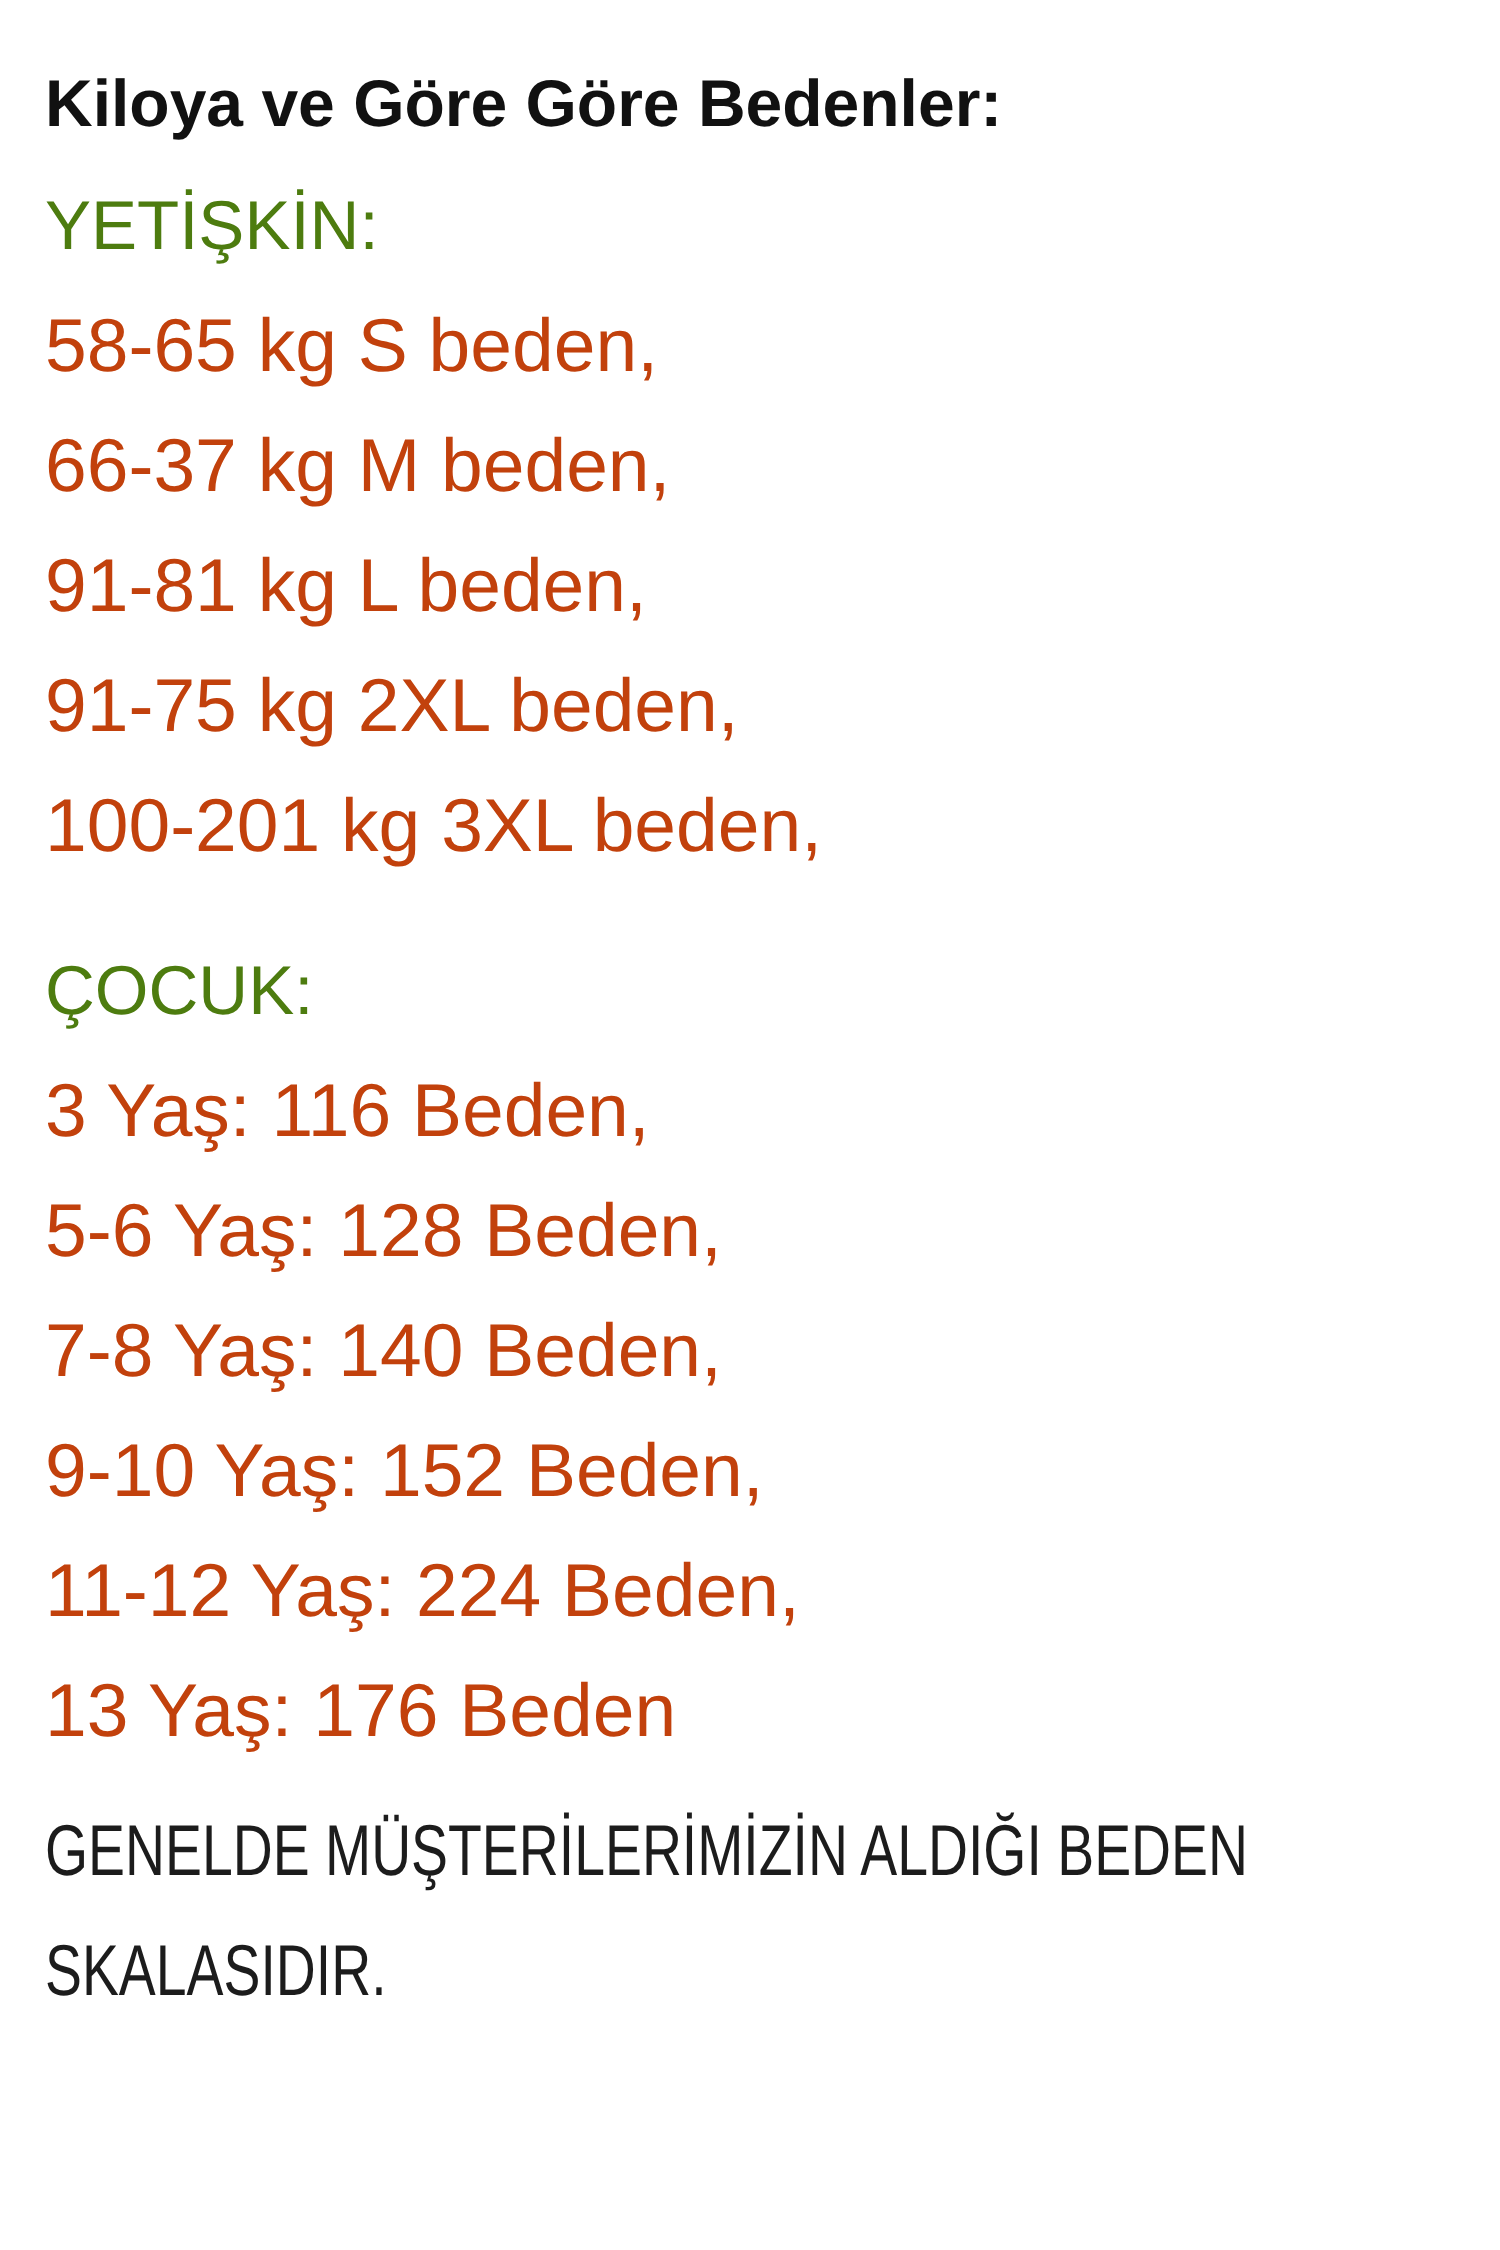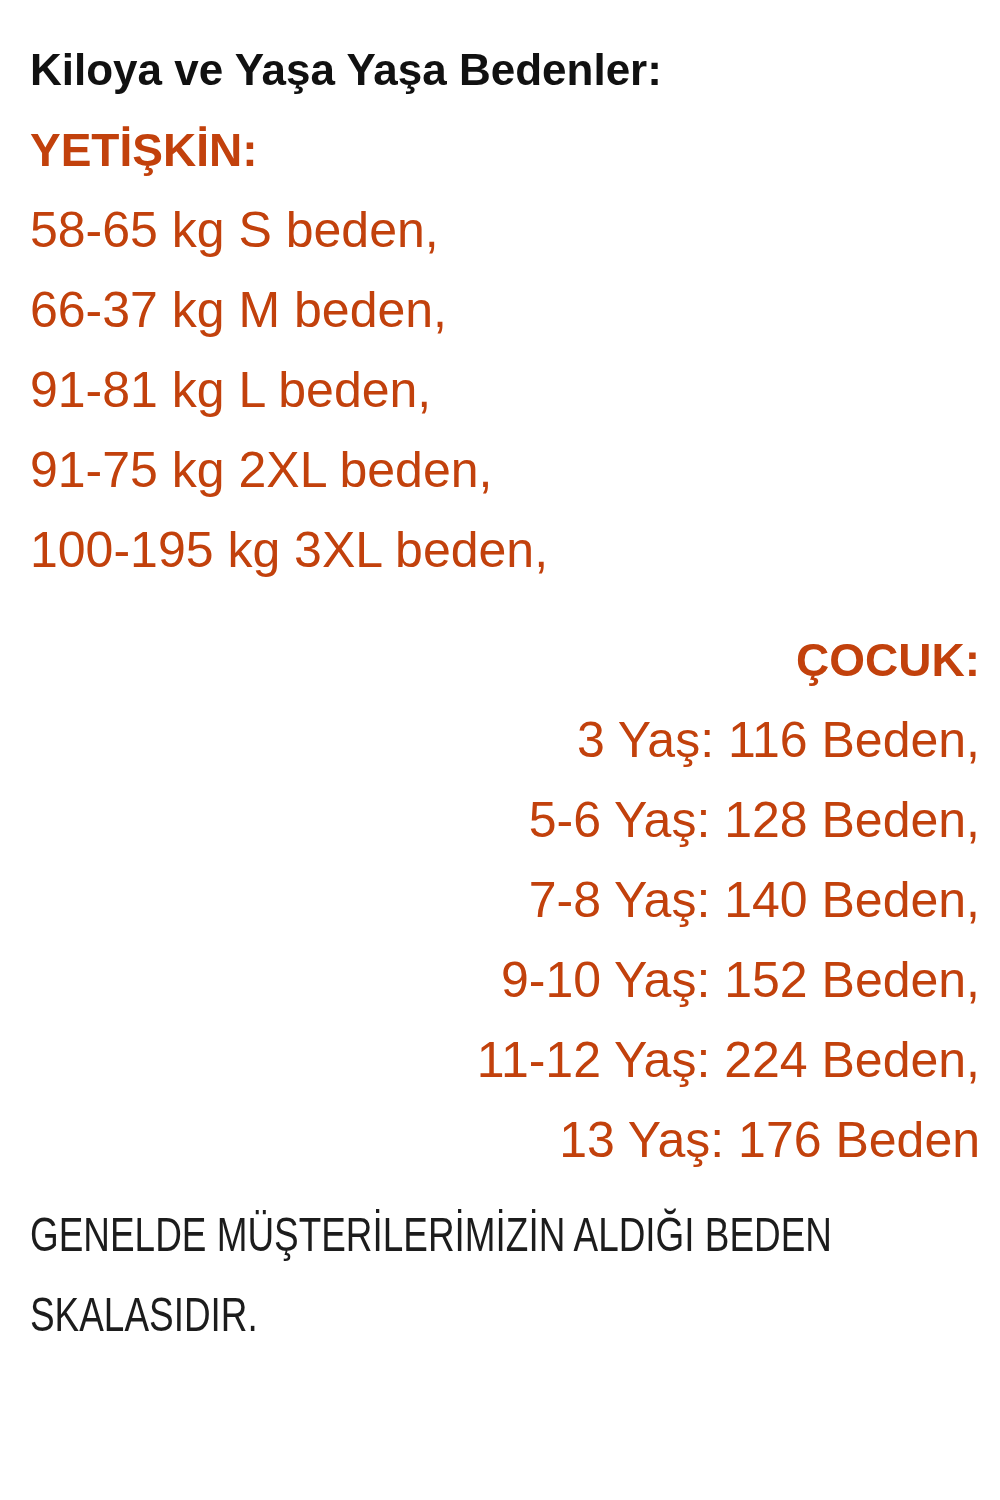--- a/index.html
+++ b/index.html
@@ -19,64 +19,63 @@
   }
   .title {
     font-size: 44px;
     font-weight: 700;
     line-height: 80px;
     color: #111111;
     white-space: nowrap;
   }
   .section-heading {
     font-size: 46px;
-    font-weight: 700;
+    font-weight: 400;
     line-height: 80px;
-    color: #c2410c;
+    color: #4d7c0f;
     white-space: nowrap;
   }
   .size-line {
     font-size: 50px;
     font-weight: 400;
     line-height: 80px;
     color: #c2410c;
     white-space: nowrap;
   }
   .section-child {
     margin-top: 30px;
-    text-align: right;
   }
   .footer-note {
     margin-top: 15px;
   }
   .footer-inner {
     display: block;
     width: 130%;
     transform: scaleX(0.769);
     transform-origin: left top;
     font-size: 48px;
     font-weight: 400;
     line-height: 80px;
     color: #1c1c1c;
   }
 </style>
 </head>
 <body>
 
 <div class="doc">
 
-  <div class="title">Kiloya ve Yaşa Yaşa Bedenler:</div>
+  <div class="title">Kiloya ve Göre Göre Bedenler:</div>
 
   <div>
     <div class="section-heading">YETİŞKİN:</div>
     <div class="size-line">58-65 kg S beden,</div>
     <div class="size-line">66-37 kg M beden,</div>
     <div class="size-line">91-81 kg L beden,</div>
     <div class="size-line">91-75 kg 2XL beden,</div>
-    <div class="size-line">100-195 kg 3XL beden,</div>
+    <div class="size-line">100-201 kg 3XL beden,</div>
   </div>
 
   <div class="section-child">
     <div class="section-heading">ÇOCUK:</div>
     <div class="size-line">3 Yaş: 116 Beden,</div>
     <div class="size-line">5-6 Yaş: 128 Beden,</div>
     <div class="size-line">7-8 Yaş: 140 Beden,</div>
     <div class="size-line">9-10 Yaş: 152 Beden,</div>
     <div class="size-line">11-12 Yaş: 224 Beden,</div>
     <div class="size-line">13 Yaş: 176 Beden</div>

